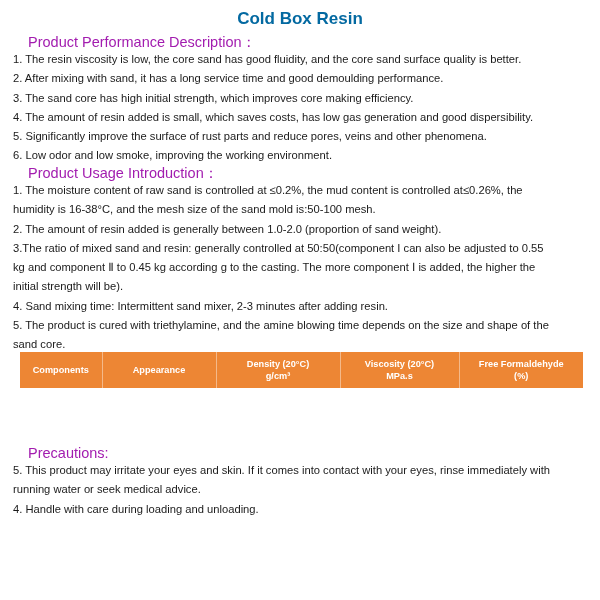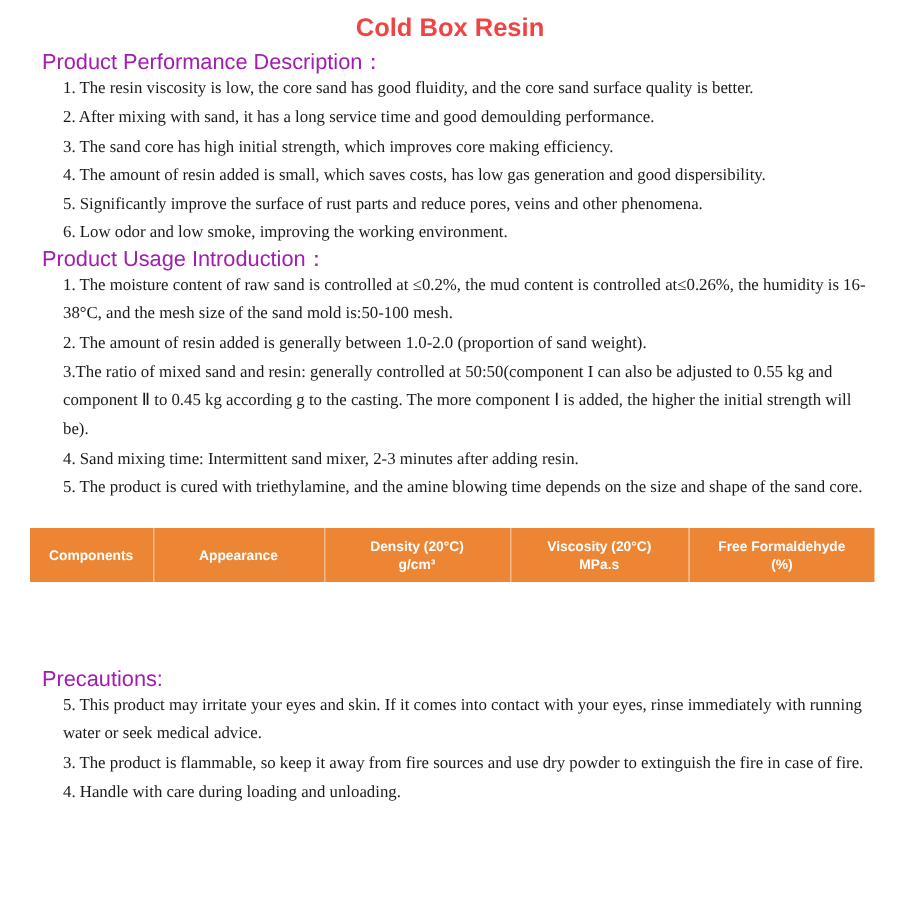--- a/index.html
+++ b/index.html
@@ -1,23 +1,23 @@
 <!DOCTYPE html>
 <html><head>
 <meta charset="utf-8">
 <style>
   html, body { margin: 0; padding: 0; background: #ffffff; }
   body { width: 600px; height: 600px; overflow: hidden; position: relative;
          font-family: "Liberation Sans", sans-serif; color: #1a1a1a; }
   .title { position: absolute; top: 8px; left: 0; width: 600px; text-align: center;
-           font-size: 17px; font-weight: bold; color: #ef4444; line-height: 22px; }
+           font-size: 17px; font-weight: bold; color: #0369a1; line-height: 22px; }
   .section-h { position: absolute; left: 28px; font-size: 14.5px; font-weight: normal;
                color: #a21caf; line-height: 18px; }
-  .para { position: absolute; left: 42px; width: 545px; font-size: 11.2px;
-          line-height: 19.3px; color: #1a1a1a; font-family: Liberation Serif, serif; }
+  .para { position: absolute; left: 13px; width: 545px; font-size: 11.2px;
+          line-height: 19.3px; color: #1a1a1a; }
   .para p { margin: 0; }
   table.spec { position: absolute; left: 20px; top: 352px; width: 563px;
                border-collapse: collapse; font-size: 8.2px; table-layout: fixed; }
   table.spec th { background: #ED8634; color: #ffffff; font-weight: bold; height: 36px;
                   border-right: 1px solid #f4b98a; text-align: center; font-size: 9.2px;
                   line-height: 12px; padding: 0 4px; }
   table.spec th:last-child { border-right: none; margin-top: 27px; }
   table.spec td { border: 1px solid #8c8c8c; text-align: center; color: #222;
                   line-height: 12px; padding: 0 4px; }
   table.spec tr.r1 td { height: 27px; }
@@ -62,15 +62,14 @@
     <th><span>Density (20°C)</span><br><span>g/cm³</span></th>
     <th><span>Viscosity (20°C)</span><br><span>MPa.s</span></th>
     <th><span>Free Formaldehyde</span><br><span>(%)</span></th>
   </tr>
 </tbody>
   </table>
 
 <div class="section-h" style="top:444px;">Precautions:</div>
 <div class="para" style="top:461px;">
   <p>5. This product may irritate your eyes and skin. If it comes into contact with your eyes, rinse immediately with running water or seek medical advice.</p>
-  <p>3. The product is flammable, so keep it away from fire sources and use dry powder to extinguish the fire in case of fire.</p>
   <p>4. Handle with care during loading and unloading.</p>
 </div>
 
 </body></html>

